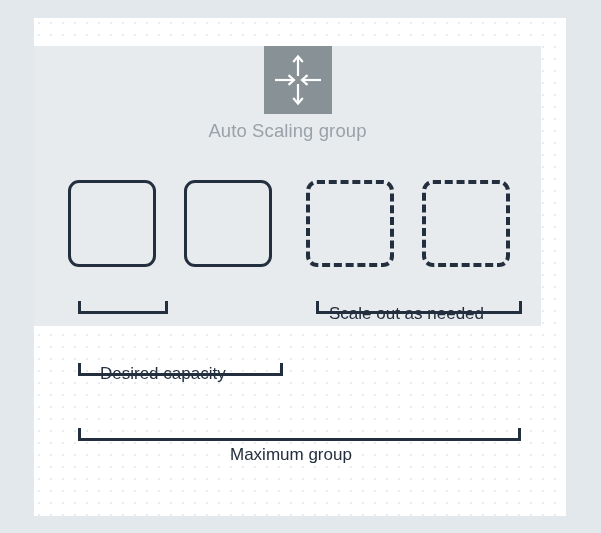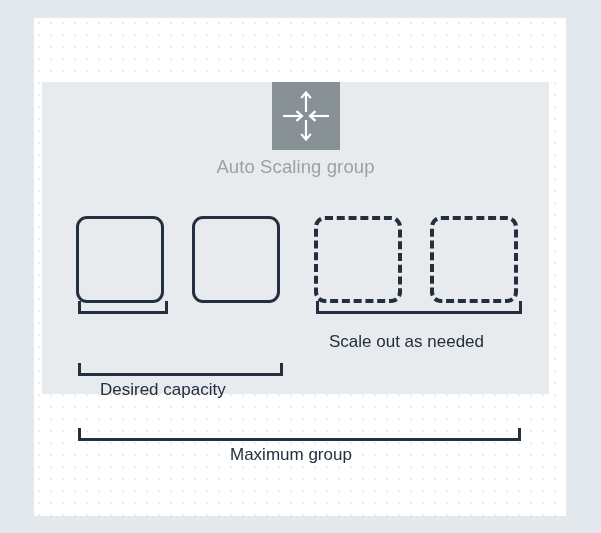--- a/index.html
+++ b/index.html
@@ -28,26 +28,25 @@
     height: 498px;
     background-color: #ffffff;
     background-image:
       radial-gradient(circle at 1px 1px, #e9ecef 1px, transparent 1.2px);
     background-size: 12px 12px;
     background-position: 4px 4px;
   }
   
   #asg-panel {
     position: absolute;
-    left: 8px;
+    left: 0;
     top: 28px;
     width: 507px;
-    height: 312px;
+    height: 280px;
     background-color: #e8ebed;
-    margin-top: 36px;
   }
   
   #asg-icon {
     position: absolute;
     left: 230px;
     top: 0px;
     width: 68px;
     height: 68px;
     background: #879196;
     display: block;
@@ -127,22 +126,22 @@
       <div class="inst" style="left:34px;"></div>
       <div class="inst" style="left:150px;"></div>
       <div class="inst dashed" style="left:272px;"></div>
       <div class="inst dashed" style="left:388px;"></div>
 
     </div>
 
     <div class="bracket" style="left:44px; top:283px; width:90px;"></div>
 
     <div class="bracket" style="left:282px; top:283px; width:206px;"></div>
-    <div class="blabel" style="left:295px; top:314px;">Scale out as needed</div>
+    <div class="blabel" style="left:295px; top:286px;">Scale out as needed</div>
 
     <div class="bracket" style="left:44px; top:345px; width:205px;"></div>
-    <div class="blabel" style="left:66px; top:362px;">Desired capacity</div>
+    <div class="blabel" style="left:66px; top:346px;">Desired capacity</div>
 
     <div class="bracket" style="left:44px; top:410px; width:443px;"></div>
     <div class="blabel" style="left:196px; top:427px;">Maximum group</div>
 
   </div>
 </div>
 
 </body></html>

